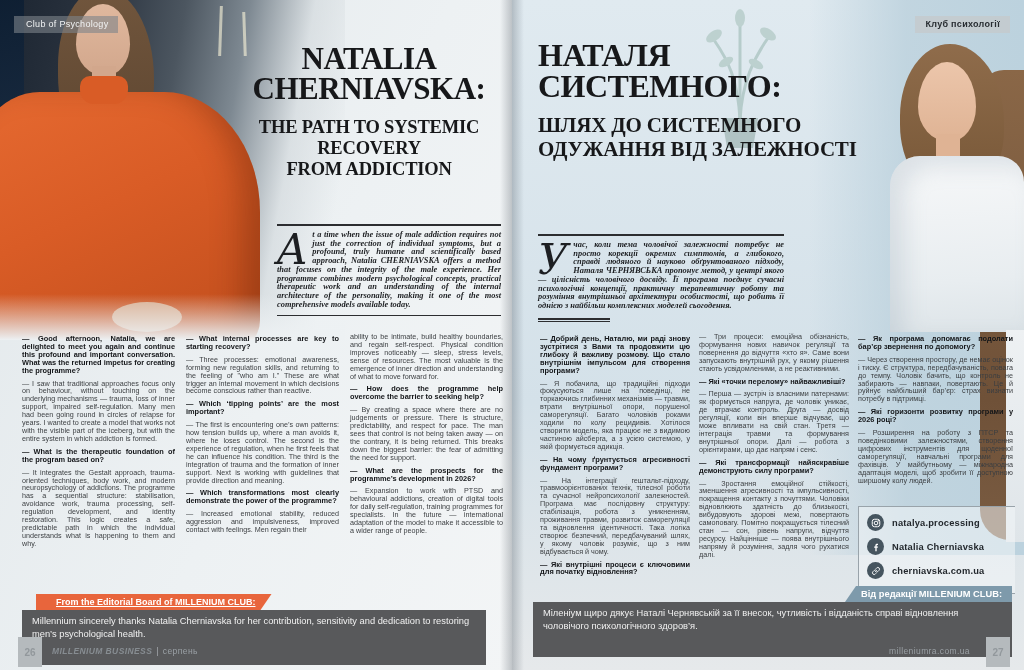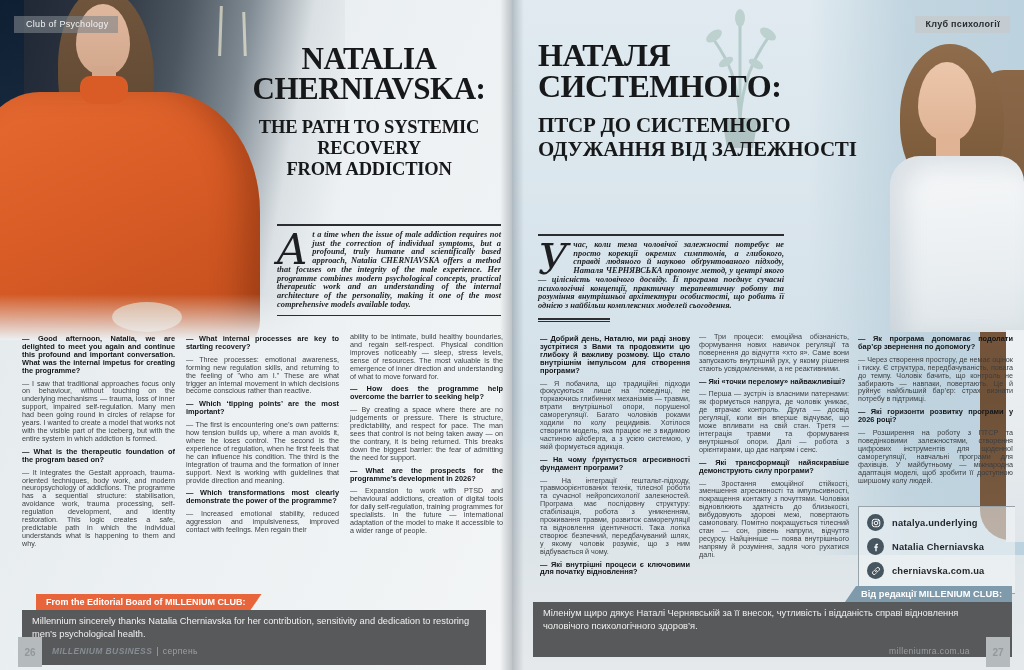--- a/index.html
+++ b/index.html
@@ -76,21 +76,21 @@
   
   .contacts { position:absolute; left:346px; top:506px; width:157px; height:88px; z-index:7;
               border:1px solid #99a3aa; border-right:none; background:rgba(242,246,248,.55); padding:7px 4px 4px 8px; }
   .c-row { display:flex; align-items:center; gap:8px; margin-bottom:7px; }
   .c-ic { width:17px; height:17px; border-radius:50%; background:#46555f; display:flex; align-items:center; justify-content:center; flex:0 0 17px; }
   .c-ic svg { width:10px; height:10px; }
   .c-txt { font-size:9.3px; font-weight:bold; color:#23282d; letter-spacing:.2px; }
 
   
   .ed-left { position:absolute; left:22px; top:591px; width:464px; z-index:8; }
-  .ed-label { display:inline-block; color:#fff; font-weight:bold; font-size:9px; padding:3px 16px 3px 10px; }
+  .ed-label { display:inline-block; color:#fff; font-weight:bold; font-size:9px; padding:3px 16px 3px 20px;text-decoration:underline; }
   .ed-label.orange { background:#E8653C; margin-left:14px; clip-path:polygon(0 0,100% 0,calc(100% - 11px) 100%,0 100%); }
   .ed-box { background:#58595B; color:#f1f1f1; font-size:9.3px; line-height:1.38; padding:5px 10px 24px; }
   .ed-label-right { position:absolute; right:12px; top:586px; z-index:9; background:#7E9AAB; color:#fff; font-weight:bold; font-size:9.3px;
                     padding:3px 10px 3px 16px; clip-path:polygon(11px 0,100% 0,100% 100%,0 100%); }
   .ed-box-right { position:absolute; left:21px; right:12px; top:602px; z-index:8; }
 
   
   .pagebox { position:absolute; top:637px; width:24px; height:30px; background:#b5babd; color:#92989c; z-index:9;
              font-size:10px; font-weight:bold; display:flex; align-items:center; justify-content:center; }
   .pb-left { left:18px; } .pb-right { right:14px; }
@@ -133,21 +133,21 @@
     </header>
 
     <div class="intro intro-left">
       <span class="dropcap">A</span>
       <span>t a time when the issue of male addiction requires not just the correction of individual symptoms, but a profound, truly humane and scientifically based approach, Natalia CHERNIAVSKA offers a method that focuses on the integrity of the male experience. Her programme combines modern psychological concepts, practical therapeutic work and an understanding of the internal architecture of the personality, making it one of the most comprehensive models available today.</span>
       <div class="rule-full"></div>
     </div>
 
     <div class="cols cols-left">
       <div class="col">
-          <p class="para q">— Good afternoon, Natalia, we are delighted to meet you again and continue this profound and important conversation. What was the internal impetus for creating the programme?</p>
+          <p class="para q">— Good afternoon, Natalia, we are delighted to meet you again and continue this profound and important conversation. What was the returned impetus for creating the programme?</p>
           <p class="para a">— I saw that traditional approaches focus only on behaviour, without touching on the underlying mechanisms — trauma, loss of inner support, impaired self-regulation. Many men had been going round in circles of relapse for years. I wanted to create a model that works not with the visible part of the iceberg, but with the entire system in which addiction is formed.</p>
           <p class="para q">— What is the therapeutic foundation of the program based on?</p>
           <p class="para a">— It integrates the Gestalt approach, trauma-oriented techniques, body work, and modern neuropsychology of addictions. The programme has a sequential structure: stabilisation, avoidance work, trauma processing, self-regulation development, and identity restoration. This logic creates a safe, predictable path in which the individual understands what is happening to them and why.</p>
         </div>
       <div class="col">
           <p class="para q">— What internal processes are key to starting recovery?</p>
           <p class="para a">— Three processes: emotional awareness, forming new regulation skills, and returning to the feeling of "who am I." These are what trigger an internal movement in which decisions become conscious rather than reactive.</p>
           <p class="para q">— Which ‘tipping points’ are the most important?</p>
           <p class="para a">— The first is encountering one’s own patterns: how tension builds up, where a man avoids it, where he loses control. The second is the experience of regulation, when he first feels that he can influence his condition. The third is the integration of trauma and the formation of inner support. Next is working with guidelines that provide direction and meaning.</p>
           <p class="para q">— Which transformations most clearly demonstrate the power of the programme?</p>
@@ -197,21 +197,21 @@
     <div class="r-neck"></div>
     <div class="r-shirt"></div>
     <div class="r-shirt-low"></div>
 
     <div class="tag tag-right">Клуб психології</div>
 
     <header class="title title-right">
       <div class="t-big">НАТАЛЯ</div>
       <div class="t-big">СИСТЕМНОГО:</div>
       <div class="t-subwrap">
-        <div class="t-sub">ПТСР ДО СИСТЕМНОГО</div>
+        <div class="t-sub">ШЛЯХ ДО СИСТЕМНОГО</div>
         <div class="t-sub">ОДУЖАННЯ ВІД ЗАЛЕЖНОСТІ</div>
       </div>
     </header>
 
     <div class="intro intro-right">
       <span class="dropcap">У</span>
       <span>час, коли тема чоловічої залежності потребує не просто корекції окремих симптомів, а глибокого, справді людяного й науково обґрунтованого підходу, Наталя ЧЕРНЯВСЬКА пропонує метод, у центрі якого — цілісність чоловічого досвіду. Її програма поєднує сучасні психологічні концепції, практичну терапевтичну роботу та розуміння внутрішньої архітектури особистості, що робить її однією з найбільш комплексних моделей сьогодення.</span>
       <div class="rule-double"></div>
     </div>
 
@@ -240,21 +240,21 @@
 
     <div class="contacts">
       <div class="c-row">
         <span class="c-ic">
           <svg viewBox="0 0 24 24">
               <rect x="3" y="3" width="18" height="18" rx="5.5" fill="none" stroke="#fff" stroke-width="2.4"></rect>
               <circle cx="12" cy="12" r="4.4" fill="none" stroke="#fff" stroke-width="2.4"></circle>
               <circle cx="17.4" cy="6.6" r="1.6" fill="#fff"></circle>
             </svg>
         </span>
-        <span class="c-txt">natalya.underlying</span>
+        <span class="c-txt">natalya.processing</span>
       </div>
       <div class="c-row">
         <span class="c-ic">
           <svg viewBox="0 0 24 24">
               <path d="M13.6 22v-8h2.7l.4-3.2h-3.1V8.7c0-.9.3-1.6 1.7-1.6h1.5V4.2c-.3 0-1.3-.1-2.4-.1-2.4 0-4 1.4-4 4.1v2.6H7.6V14h2.8v8z" fill="#fff"></path>
             </svg>
         </span>
         <span class="c-txt">Natalia Cherniavska</span>
       </div>
       <div class="c-row">

